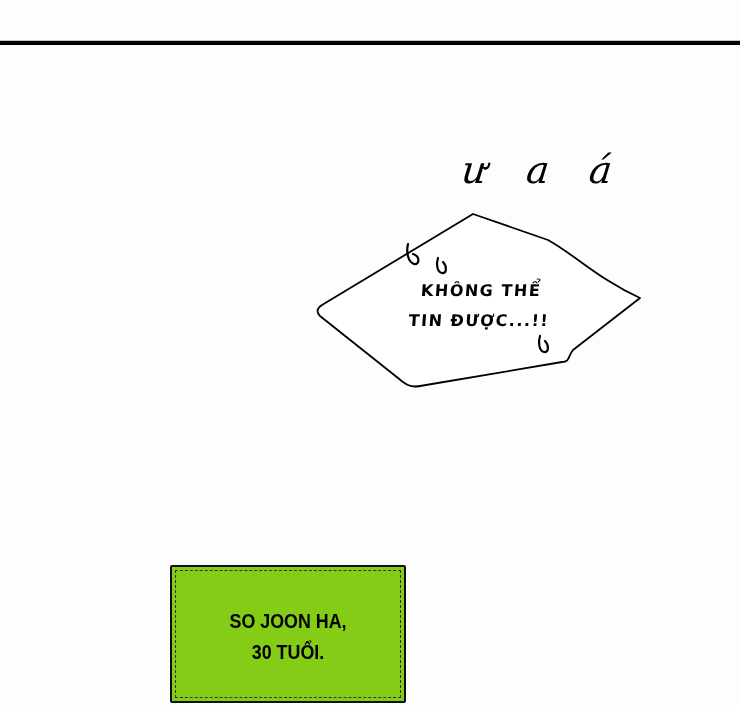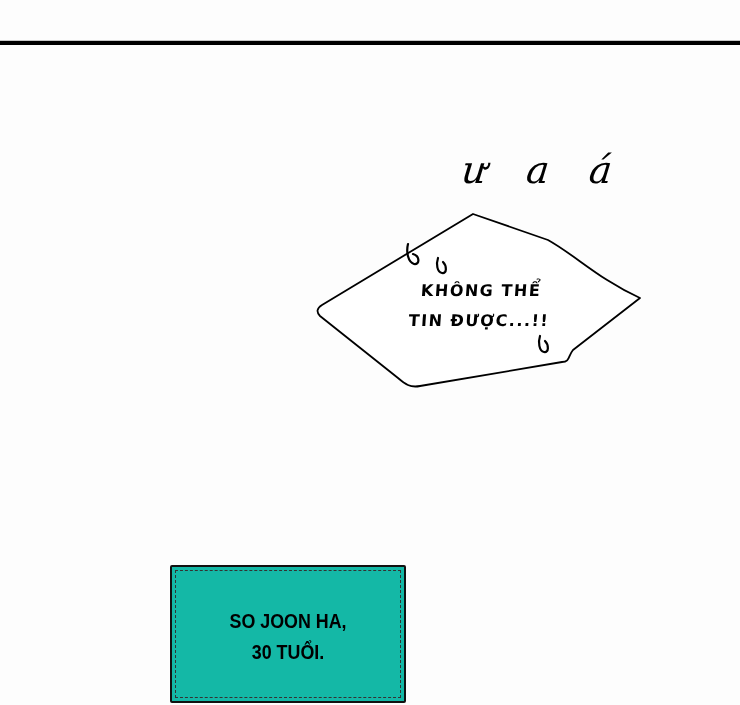--- a/index.html
+++ b/index.html
@@ -21,21 +21,21 @@
   .bubble-svg { position: absolute; left: 0; top: 0; }
   .bubble-text {
     position: absolute; left: 400px; top: 276px; width: 160px;
     text-align: center; font-weight: bold; font-size: 16px;
     line-height: 30px; letter-spacing: 1.5px; color: #000;
     transform: skewX(-4deg);
   }
   .bubble-text div { white-space: nowrap; }
   .caption-box {
     position: absolute; left: 170px; top: 565px; width: 232px; height: 134px;
-    border: 2px solid #111; border-radius: 2px; background: #14b8a6;
+    border: 2px solid #111; border-radius: 2px; background: #84cc16;
   }
   .caption-inner {
     position: absolute; left: 3px; top: 3px; right: 3px; bottom: 3px;
     border: 1.5px dashed #333;
   }
   .caption-text {
     position: absolute; left: 0; right: 0; top: 38px;
     text-align: center; font-family: "Liberation Sans", sans-serif;
     font-weight: bold; font-size: 21px; line-height: 31px; color: #000;
     transform: scaleX(0.85);

